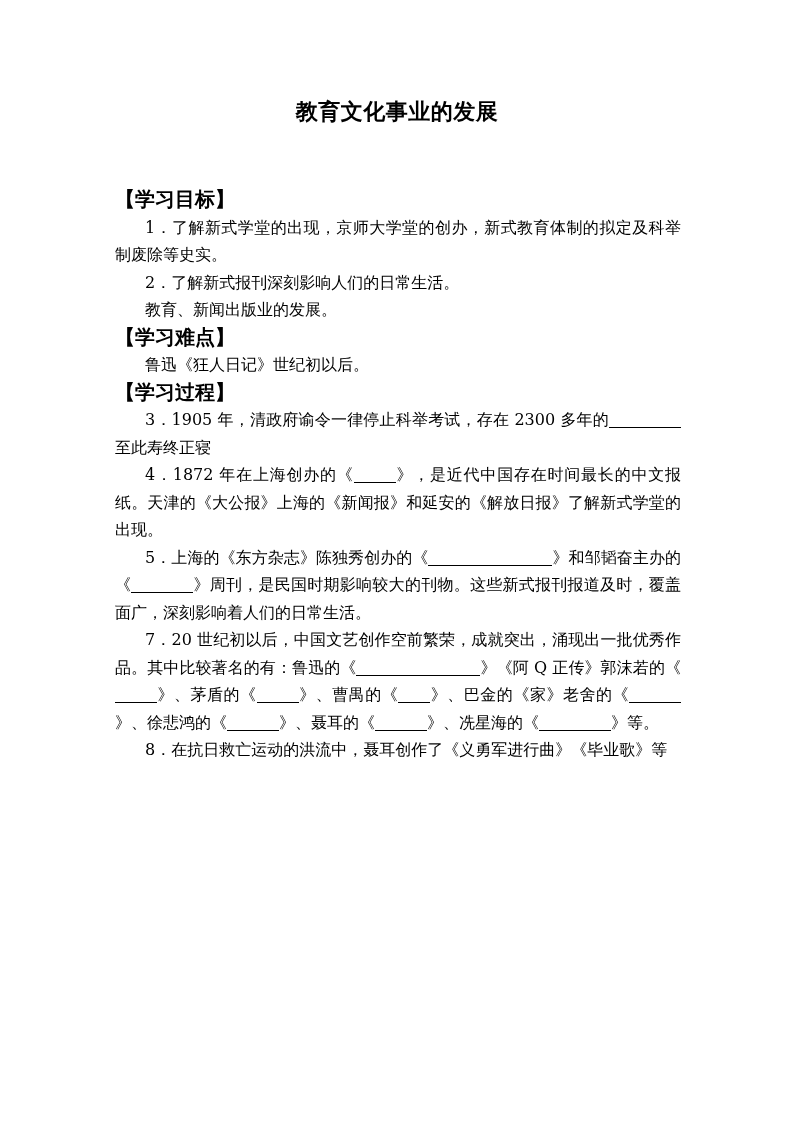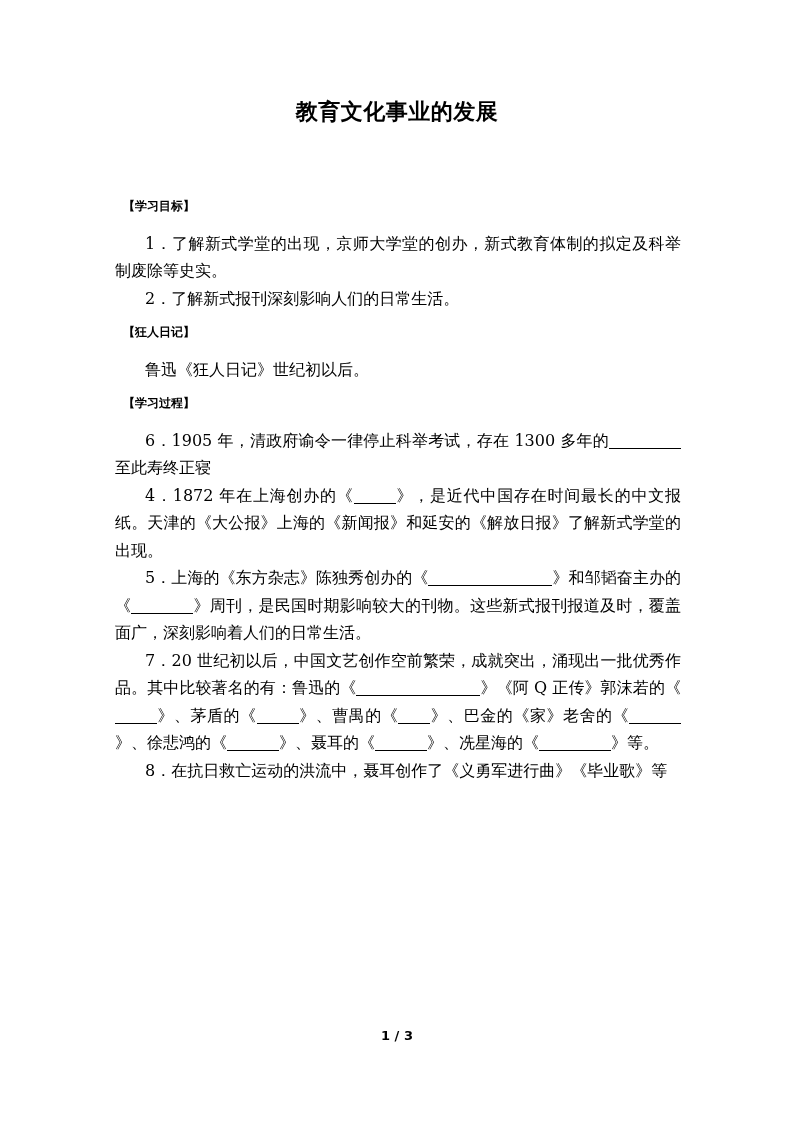--- a/index.html
+++ b/index.html
@@ -38,25 +38,25 @@
   }
 
   .content {
     position: absolute;
     top: 186px;
     left: 115px;
     width: 566px;
   }
 
   .section-head {
-    font-size: 12px;
+    font-size: 20px;
     font-weight: bold;
     line-height: 27.5px;
-    margin: 8px;
-    font-family: Liberation Mono, monospace;
+    margin: 0;
+    font-family: Liberation Sans, sans-serif;
     white-space: nowrap;
   }
 
   .para {
     font-size: 16px;
     line-height: 27.5px;
     margin: 0;
     text-align: justify;
     text-justify: inter-ideograph;
     text-indent: 30px;
@@ -93,36 +93,36 @@
 <div class="page">
 
   <div class="doc-title">教育文化事业的发展</div>
 
   <div class="content">
 
     <p class="section-head">【学习目标】</p>
     <p class="para">1．了解新式学堂的出现，京师大学堂的创办，新式教育体制的拟定及科举制废除等史实。</p>
     <p class="para">2．了解新式报刊深刻影响人们的日常生活。</p>
 
+    <p class="para">教育、新闻出版业的发展。</p>
 
-    <p class="section-head">【狂人日记】</p>
+    <p class="section-head">【学习难点】</p>
     <p class="para">鲁迅《狂人日记》世纪初以后。</p>
 
     <p class="section-head">【学习过程】</p>
 
 
 
-    <p class="para"><span>6．1905 年，清政府谕令一律停止科举考试，存在 1300 多年的</span><span class="blank b7"></span><span>至此寿终正寝</span></p>
+    <p class="para"><span>3．1905 年，清政府谕令一律停止科举考试，存在 2300 多年的</span><span class="blank b7"></span><span>至此寿终正寝</span></p>
 
     <p class="para"><span>4．1872 年在上海创办的《</span><span class="blank b4"></span><span>》，是近代中国存在时间最长的中文报纸。天津的《大公报》上海的《新闻报》和延安的《解放日报》了解新式学堂的出现。</span></p>
 
     <p class="para"><span>5．上海的《东方杂志》陈独秀创办的《</span><span class="blank b12"></span><span>》和邹韬奋主办的《</span><span class="blank b6"></span><span>》周刊，是民国时期影响较大的刊物。这些新式报刊报道及时，覆盖面广，深刻影响着人们的日常生活。</span></p>
 
 
     <p class="para"><span>7．20 世纪初以后，中国文艺创作空前繁荣，成就突出，涌现出一批优秀作品。其中比较著名的有：鲁迅的《</span><span class="blank b12"></span><span>》《阿 Q 正传》郭沫若的《</span><span class="blank b4"></span><span>》、茅盾的《</span><span class="blank b4"></span><span>》、曹禺的《</span><span class="blank b3"></span><span>》、巴金的《家》老舍的《</span><span class="blank b5"></span><span>》、徐悲鸿的《</span><span class="blank b5"></span><span>》、聂耳的《</span><span class="blank b5"></span><span>》、冼星海的《</span><span class="blank b7"></span><span>》等。</span></p>
 
     <p class="para">8．在抗日救亡运动的洪流中，聂耳创作了《义勇军进行曲》《毕业歌》等</p>
 
   </div>
 
-  <div class="footer">1 / 3</div>
 
 </div>
 
 </body></html>

